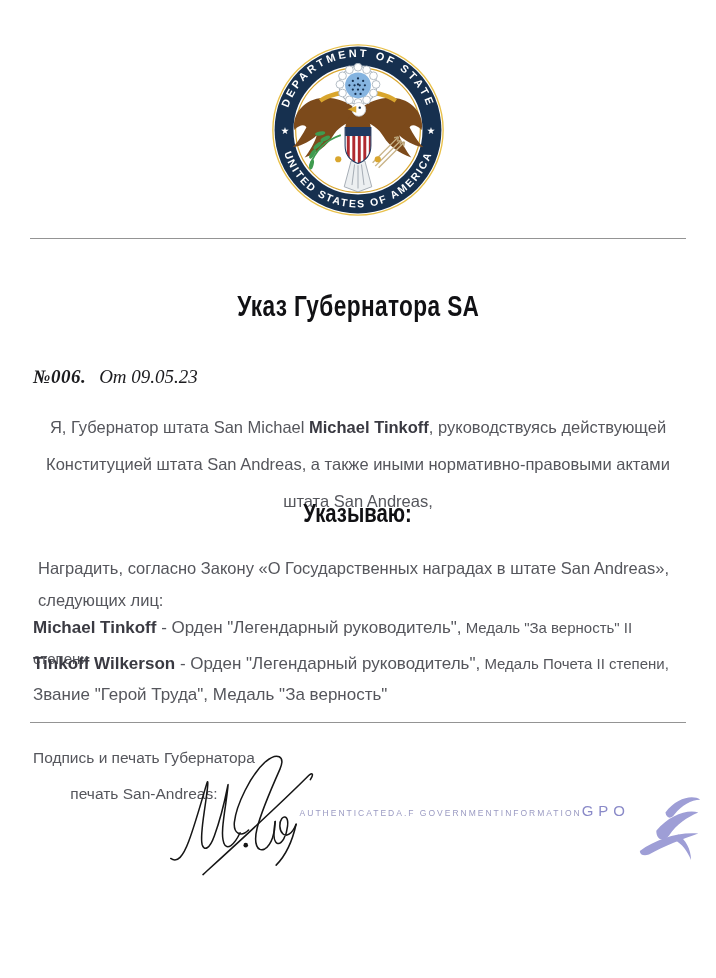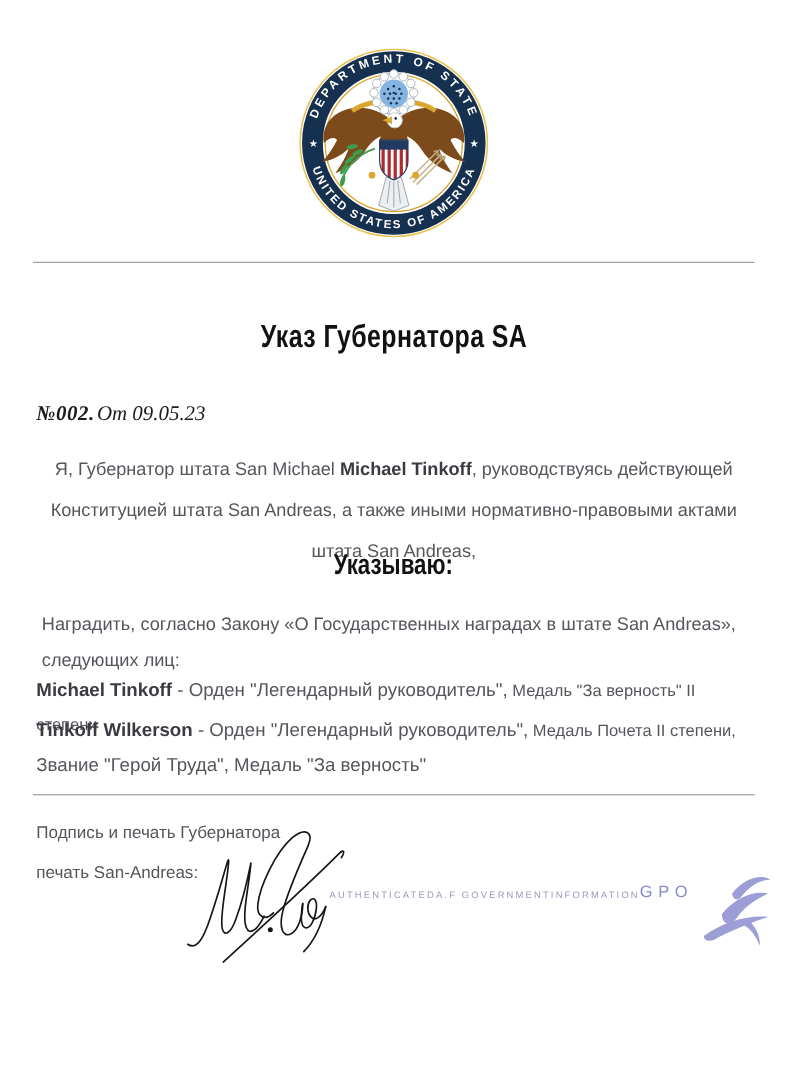--- a/index.html
+++ b/index.html
@@ -19,41 +19,41 @@
   .rule-1{top:238px;}
   .rule-2{top:722px;}
 
   .doc-title{position:absolute;top:262px;left:0;right:0;text-align:center;color:var(--ink);
     font-size:29px;font-weight:700;letter-spacing:.5px;margin-top:28px;}
   .condensed{display:inline-block;transform:scaleX(.78);transform-origin:center;white-space:nowrap;}
 
   .meta{position:absolute;top:366px;left:33px;font-family:"Liberation Serif", serif;
     font-style:italic;font-size:19px;color:#1c1c1f;}
   .meta .num{font-weight:700;letter-spacing:.5px;}
-  .meta .date{font-weight:400;margin-left:2px;font-style:italic;}
+  .meta .date{font-weight:400;margin-left:13px;font-style:italic;}
 
   .preamble{position:absolute;top:409px;left:38px;right:38px;text-align:center;
     color:var(--body-gray);font-size:16.5px;line-height:37px;}
   .preamble b{color:var(--name-ink);font-weight:700;}
 
   .decree-heading{position:absolute;top:498px;left:0;right:0;text-align:center;color:var(--ink);
     font-size:26px;font-weight:700;}
 
   .award-intro{position:absolute;top:552px;left:38px;right:38px;text-align:left;
     color:var(--body-gray);font-size:16.5px;line-height:32px;}
 
   .award{position:absolute;left:33px;right:28px;color:var(--body-gray);line-height:31px;}
   .award-1{top:612px;}
   .award-2{top:648px;}
   .award .name{font-weight:700;color:var(--name-ink);font-size:17px;}
   .award .big{font-size:17px;}
   .award .small{font-size:15px;}
 
   .sig-caption{position:absolute;top:740px;left:33px;color:var(--body-gray);
-    font-size:15.5px;line-height:36px;}
+    font-size:15.5px;line-height:36px;text-align:center;}
 
   .sig-script{position:absolute;left:165px;top:736px;width:152px;height:148px;}
 
   .gpo{position:absolute;top:790px;right:14px;display:flex;align-items:flex-start;}
   .gpo-text{display:flex;flex-direction:row;align-items:flex-end;margin-top:8px;}
   .gpo-text .tiny{font-size:8.5px;letter-spacing:2px;color:var(--gpo-text);line-height:11px;}
   .gpo-abbr{margin-top:4px;margin-right:6px;font-size:15px;letter-spacing:5px;color:var(--gpo-purple);}
   .gpo-bird{width:64px;height:78px;margin-left:2px;}
 </style>
 </head>
@@ -175,21 +175,21 @@
     </g>
   </svg>
 
   <div class="rule rule-1"></div>
 
   <div class="doc-title">
     <span class="condensed">Указ Губернатора SA</span>
   </div>
 
   <div class="meta">
-    <span class="num">№002.</span><span class="date">От 09.05.23</span>
+    <span class="num">№006.</span><span class="date">От 09.05.23</span>
   </div>
 
   <p class="preamble"><span>Я, Губернатор штата San Michael </span><b>Michael Tinkoff</b><span>, руководствуясь действующей Конституцией штата San Andreas, а также иными нормативно-правовыми актами штата San Andreas,</span></p>
 
   <div class="decree-heading">
     <span class="condensed">Указываю:</span>
   </div>
 
   <p class="award-intro">Наградить, согласно Закону «О Государственных наградах в штате San Andreas», следующих лиц:</p>
 

